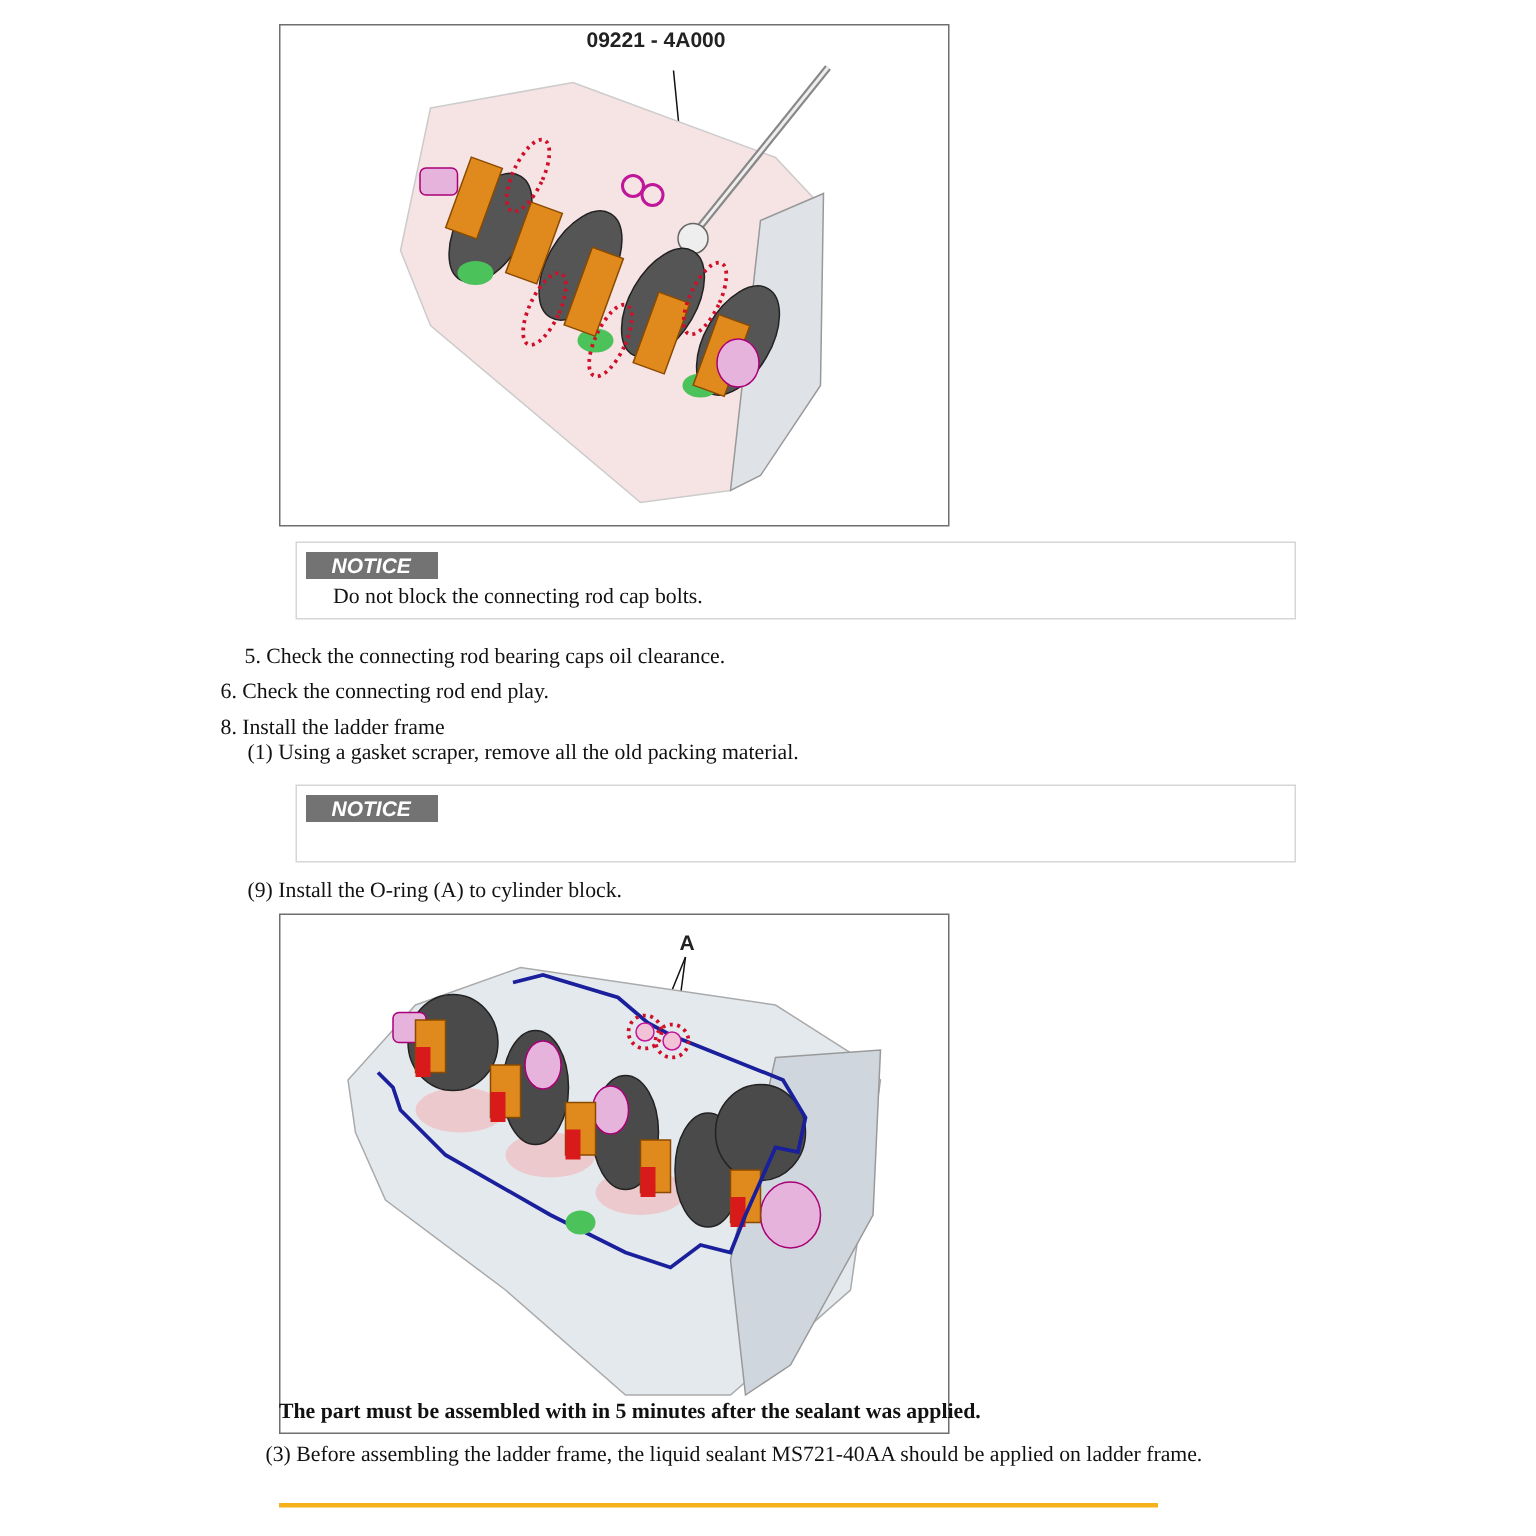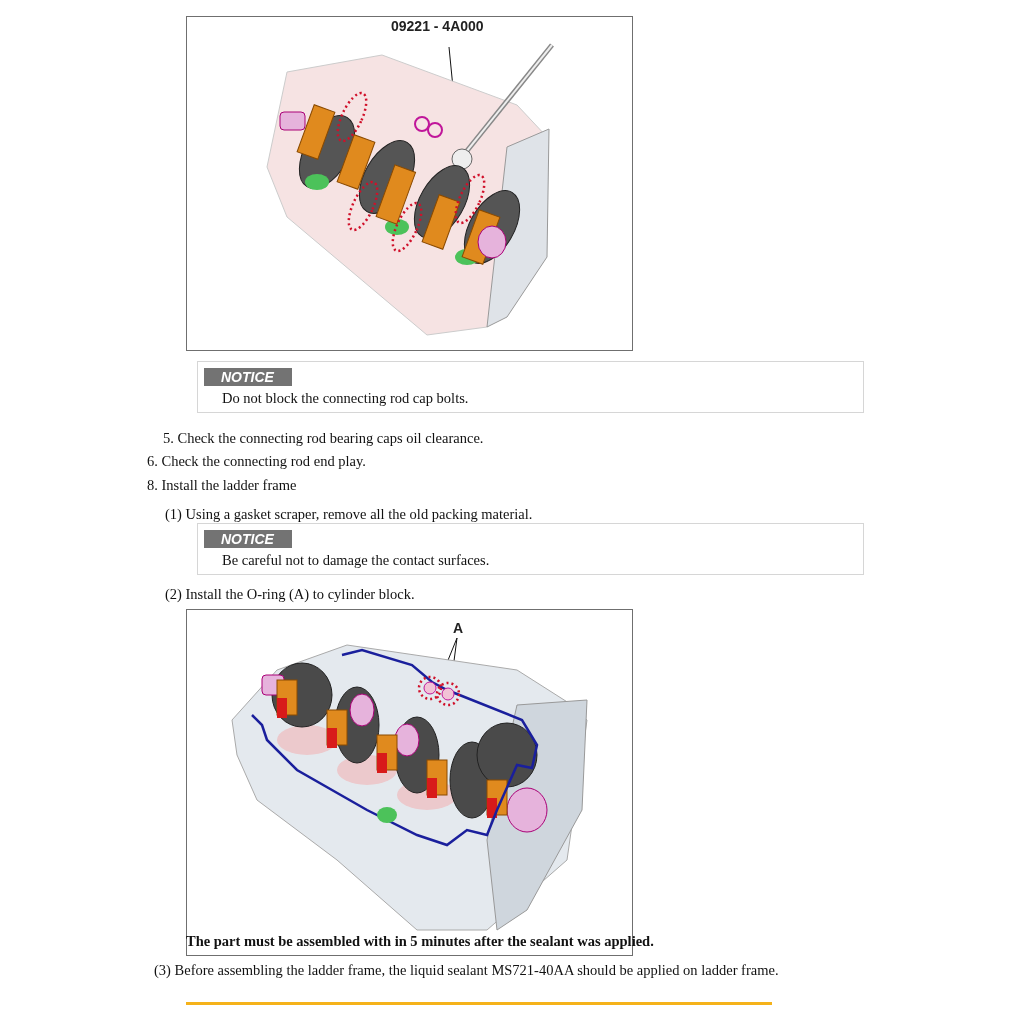--- a/index.html
+++ b/index.html
@@ -75,28 +75,27 @@
 </div>
 
 <div class="notice" style="top:361px;">
   <div class="notice-badge">NOTICE</div>
   <div class="notice-text">Do not block the connecting rod cap bolts.</div>
 </div>
 
 <div class="line" style="left:147px; top:430px;margin-left:16px;">5. Check the connecting rod bearing caps oil clearance.</div>
 <div class="line" style="left:147px; top:453px;text-align:right;">6. Check the connecting rod end play.</div>
 <div class="line" style="left:147px; top:477px;">8. Install the ladder frame</div>
-<div class="line" style="left:165px; top:494px;margin-top:12px;">(1) Using a gasket scraper, remove all the old packing material.</div>
+<div class="line" style="left:165px; top:494px;">(1) Using a gasket scraper, remove all the old packing material.</div>
 
 <div class="notice" style="top:523px;">
   <div class="notice-badge">NOTICE</div>
-  <div class="notice-text">Be careful not to damage the contact surfaces.</div>
 </div>
 
-<div class="line" style="left:165px; top:586px;">(2) Install the O-ring (A) to cylinder block.</div>
+<div class="line" style="left:165px; top:586px;">(9) Install the O-ring (A) to cylinder block.</div>
 
 <div class="figure fig2">
   <div class="callout" style="left:266px; top:10px;">A</div>
   <svg width="445" height="345" viewBox="0 0 445 345">
 
     <line x1="270" y1="28" x2="253" y2="70" stroke="#111" stroke-width="1"></line>
     <line x1="270" y1="28" x2="264" y2="74" stroke="#111" stroke-width="1"></line>
     <polygon points="249,66 257,68 252,76" fill="#111"></polygon>
     <polygon points="260,70 268,70 264,79" fill="#111"></polygon>
 
@@ -144,16 +143,16 @@
     <g fill="none" stroke="#d0102a" stroke-width="2.5" stroke-dasharray="2 3">
       <circle cx="243" cy="78" r="11"></circle>
       <circle cx="261" cy="84" r="11"></circle>
     </g>
     <circle cx="243" cy="78" r="6" fill="#f2c2d6" stroke="#c0169a"></circle>
     <circle cx="261" cy="84" r="6" fill="#f2c2d6" stroke="#c0169a"></circle>
     <ellipse cx="200" cy="205" rx="10" ry="8" fill="#4cc25a"></ellipse>
   </svg>
 </div>
 
-<div class="line" style="left:154px; top:962px;">(3) Before assembling the ladder frame, the liquid sealant MS721-40AA should be applied on ladder frame.</div>
+<div class="line" style="left:177px; top:962px;">(3) Before assembling the ladder frame, the liquid sealant MS721-40AA should be applied on ladder frame.</div>
 <div class="line" style="left:186px; top:933px;font-weight:bold;">The part must be assembled with in 5 minutes after the sealant was applied.</div>
 
 <div class="rule"></div>
 
 </body></html>

